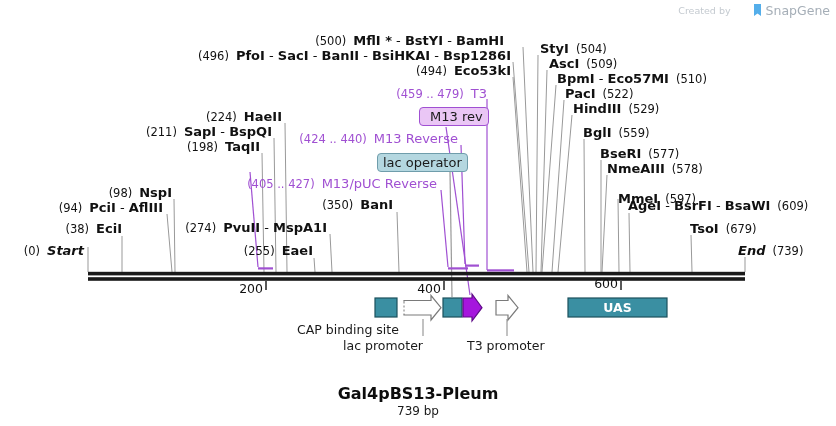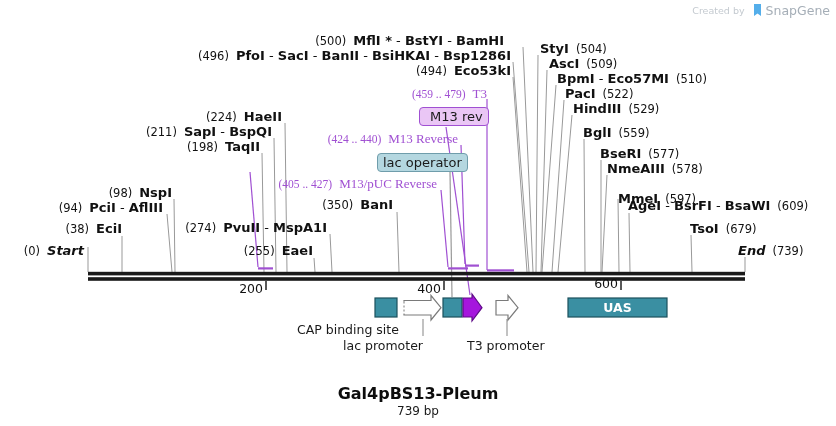--- a/index.html
+++ b/index.html
@@ -5,37 +5,37 @@
   html,body{margin:0;padding:0;background:#fff;}
   #canvas{position:relative;width:836px;height:426px;background:#ffffff;overflow:hidden;
           font-family:"DejaVu Sans","Liberation Sans",sans-serif;color:#111;}
   #map-svg{position:absolute;left:0;top:0;}
   #labels{position:absolute;left:0;top:0;width:836px;height:426px;}
   .site{position:absolute;white-space:nowrap;line-height:14px;font-size:13px;}
   .site .names{font-weight:bold;font-size:13px;}
   .site .names .sep{font-weight:normal;}
   .site .pos{font-size:11.5px;font-weight:normal;margin-right:7px;}
   .site .pos.after{margin:0 0 0 7px;}
-  .site.purple{color:var(--purpleText);font-family:Liberation Serif, serif;}
+  .site.purple{color:var(--purpleText);}
   .site.purple .names{font-weight:normal;}
   .names.it{font-style:italic;}
   .boxed{position:absolute;white-space:nowrap;font-size:13px;line-height:17px;
          padding:0 5px;border-radius:4px;border:1px solid;}
   .boxed.primer{background:var(--primerBg);border-color:var(--primerBd);color:#1a1a1a;}
   .boxed.operator{background:var(--opBg);border-color:var(--opBd);color:#1a1a1a;}
   .rnum{position:absolute;font-size:12.5px;color:#111;white-space:nowrap;}
   .flabel{position:absolute;font-size:12.5px;color:#1a1a1a;white-space:nowrap;}
   .uas-label{position:absolute;text-align:center;color:#fff;font-weight:bold;
              font-size:12.5px;line-height:16px;}
   .title{position:absolute;left:0;width:836px;text-align:center;top:384px;
          font-size:16px;font-weight:bold;color:#0d0d0d;}
   .subtitle{position:absolute;left:0;width:836px;text-align:center;top:404px;
             font-size:12px;color:#1a1a1a;}
   .watermark{position:absolute;top:3px;right:6px;display:flex;align-items:center;}
-  .wm-created{font-size:9.5px;color:#c4cad0;margin-right:7px;}
+  .wm-created{font-size:9.5px;color:#c4cad0;margin-right:21px;}
   .wm-brand{font-size:12.5px;color:#a5aeb7;margin-left:3px;}
 </style>
 </head>
 <body>
 
 <div id="canvas">
   <svg id="map-svg" width="836" height="426">
       <line x1="523" y1="47" x2="533" y2="272" stroke="#999999" stroke-width="1"></line>
       <line x1="513" y1="62" x2="529" y2="272" stroke="#999999" stroke-width="1"></line>
       <line x1="513" y1="77" x2="527" y2="272" stroke="#999999" stroke-width="1"></line>

